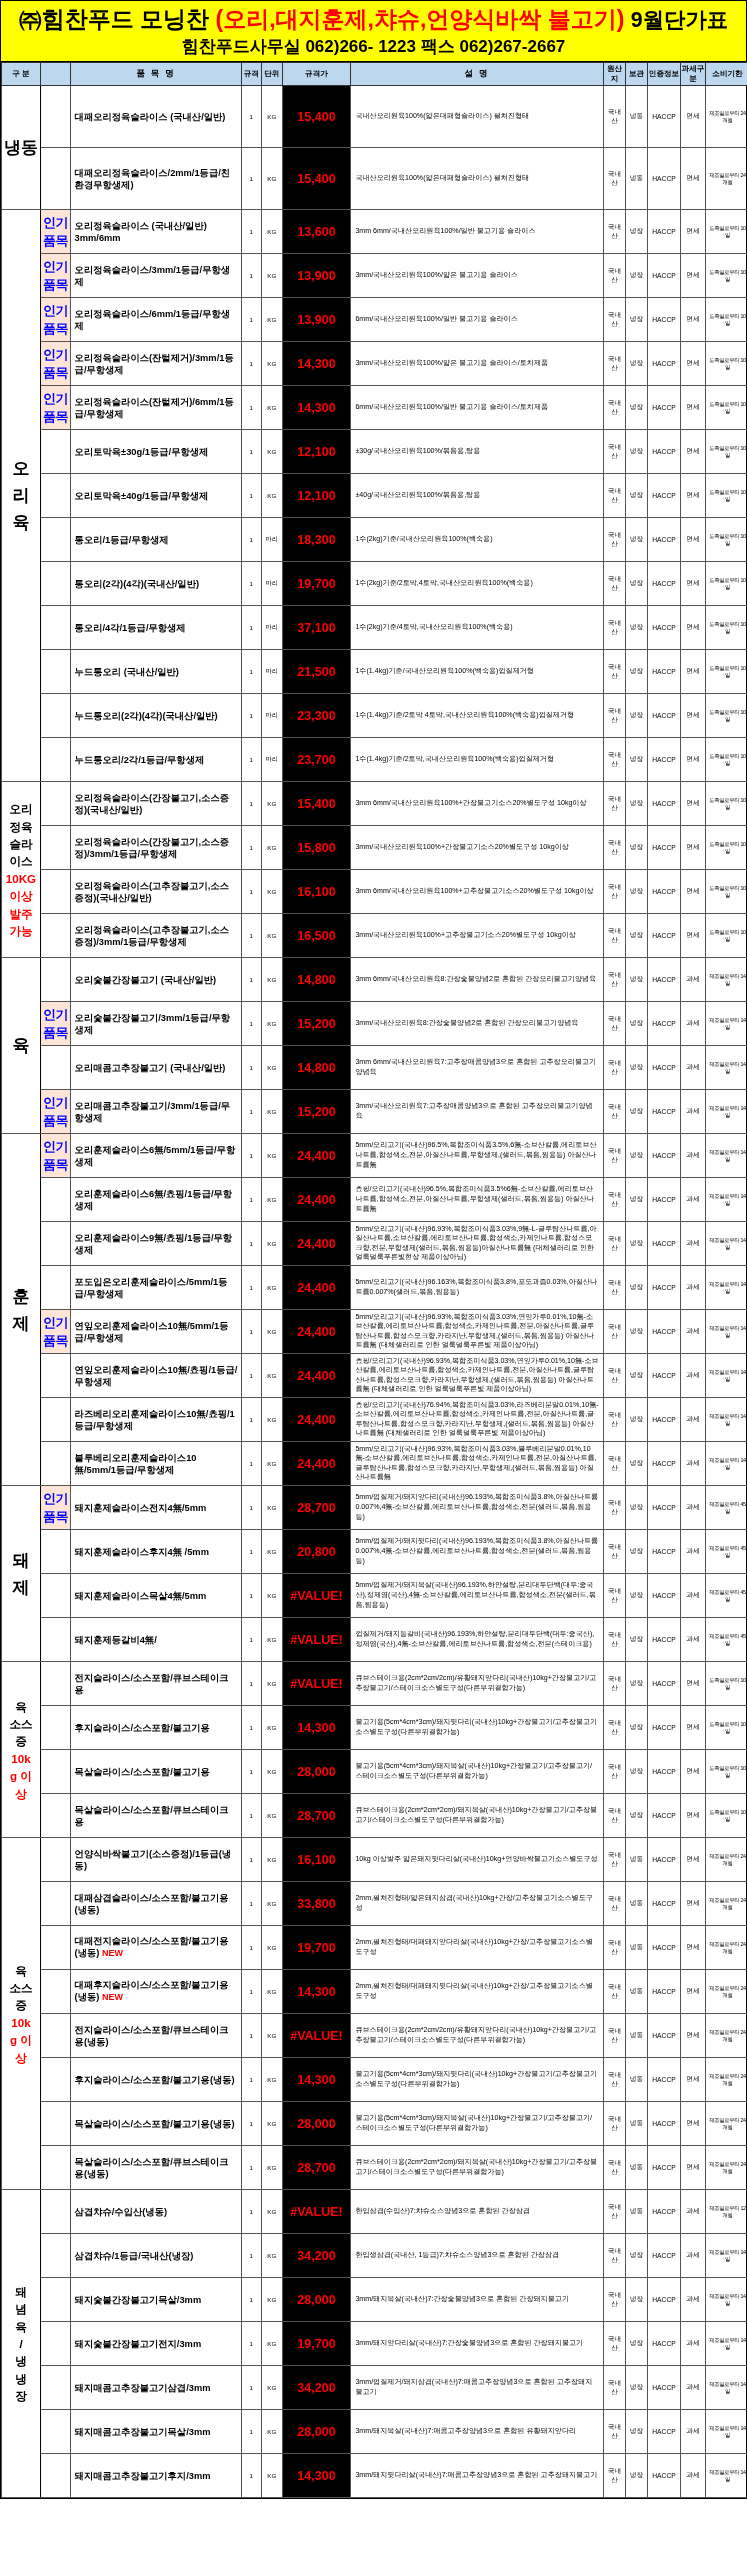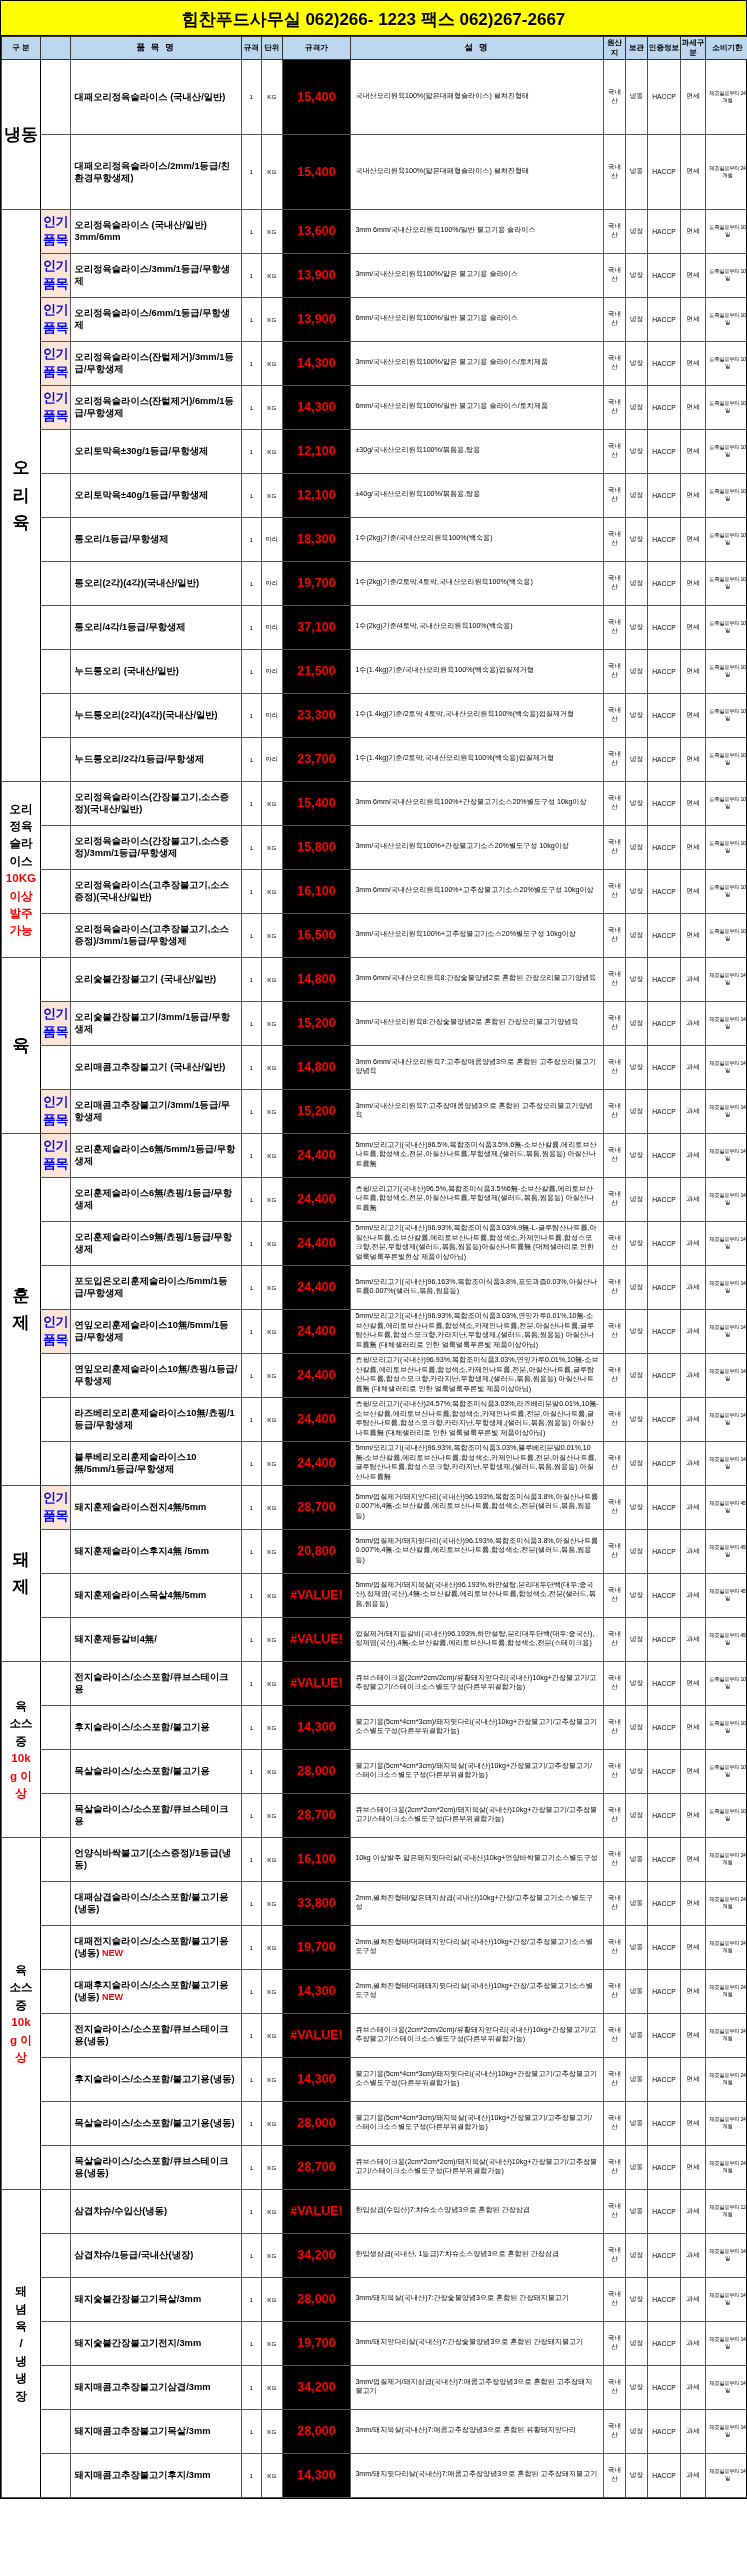--- a/index.html
+++ b/index.html
@@ -13,21 +13,21 @@
   
   table{border-collapse:collapse;table-layout:fixed;width:100%;}
   col.c-cat{width:39px}col.c-badge{width:30px}col.c-name{width:171px}
   col.c-spec{width:19.6px}col.c-unit{width:21.4px}col.c-price{width:68px}
   col.c-desc{width:253px}col.c-orig{width:22px}col.c-stor{width:22px}
   col.c-cert{width:33px}col.c-tax{width:25px}col.c-shelf{width:44px}
   th,td{border:0.9px solid #555;padding:0.9px 1.8px;vertical-align:middle;overflow:hidden;box-sizing:border-box;}
   thead th{background:#BDD7EE;font-size:7.6px;font-weight:bold;color:#000;height:23px;padding:0;border:0.9px solid #333;}
   thead th.big{font-size:8.5px;letter-spacing:1.8px;}
   tr.row td{height:44px;}
-  tr.row.tall td{height:75px;}
+  tr.row.tall td{height:62px;}
   td.cat{font-weight:bold;text-align:center;padding:0;line-height:1.25;border-right:1.3px solid #000;}
   td.cat .ln{display:block;}
   td.cat.lg{font-size:17px;line-height:1.6;}
   td.cat.sm{font-size:11.6px;line-height:1.5;}
   td.cat .red{color:#FF0000;}
   td.badge-cell{padding:0;text-align:center;}
   td.badge-cell.on{background:#FCE4D6;}
   .badge-txt{color:#0000FF;font-weight:bold;font-size:13px;letter-spacing:-0.4px;font-family:Liberation Serif, serif;}
   td.name{font-size:9.3px;font-weight:bold;text-align:left;padding:1.8px 3.6px;line-height:1.3;color:#000;}
   td.name .new{color:#FF0000;font-weight:bold;font-size:9px;margin-left:2.7px;}
@@ -36,20 +36,21 @@
   td.desc{font-size:7.1px;text-align:left;padding:1.8px 4.4px;line-height:1.35;color:#000;margin-left:32px;}
   td.small{font-size:6.7px;text-align:center;}
   td.shelf{font-size:5.3px;text-align:center;letter-spacing:-0.3px;}
   tr.sect-start td{border-top:1.6px solid #000;}
 </style>
 </head>
 <body>
 
 <div class="sheet">
   <div class="titlebar">
+    <div class="t1"><span>㈜힘찬푸드 모닝찬 </span><span class="red">(오리,대지훈제,챠슈,언양식바싹 불고기) </span><span class="month">9월단가표</span></div>
     <div class="t2">힘찬푸드사무실 062)266- 1223  팩스 062)267-2667</div>
   </div>
   <table>
     <colgroup>
       <col class="c-cat">
         <col class="c-badge">
         <col class="c-name">
         <col class="c-spec">
         <col class="c-unit">
         <col class="c-price">
@@ -478,21 +479,21 @@
           <td class="small">HACCP</td>
           <td class="small">과세</td>
           <td class="shelf">제조일로부터 14일</td>
         </tr>
         <tr class="row">
           <td class="badge-cell"></td>
           <td class="name"><span>라즈베리오리훈제슬라이스10無/쵸핑/1등급/무항생제</span></td>
           <td class="spec">1</td>
           <td class="unit">KG</td>
           <td class="price">24,400</td>
-          <td class="desc">쵸핑/오리고기(국내산)24.57%,복합조미식품3.03%,라즈베리분말0.01%,10無-소브산칼륨,에리토브산나트륨,합성색소,카제인나트륨,전분,아질산나트륨,글루탐산나트륨,합성스모크향,카라지난,무항생제,(샐러드,볶음,찜용등) 아질산나트륨無 (대체샐러리로 인한 얼룩덜룩푸른빛 제품이상아님)</td>
+          <td class="desc">쵸핑/오리고기(국내산)76.94%,복합조미식품3.03%,라즈베리분말0.01%,10無-소브산칼륨,에리토브산나트륨,합성색소,카제인나트륨,전분,아질산나트륨,글루탐산나트륨,합성스모크향,카라지난,무항생제,(샐러드,볶음,찜용등) 아질산나트륨無 (대체샐러리로 인한 얼룩덜룩푸른빛 제품이상아님)</td>
           <td class="small">국내산</td>
           <td class="small">냉장</td>
           <td class="small">HACCP</td>
           <td class="small">과세</td>
           <td class="shelf">제조일로부터 14일</td>
         </tr>
         <tr class="row">
           <td class="badge-cell"></td>
           <td class="name"><span>블루베리오리훈제슬라이스10無/5mm/1등급/무항생제</span></td>
           <td class="spec">1</td>

